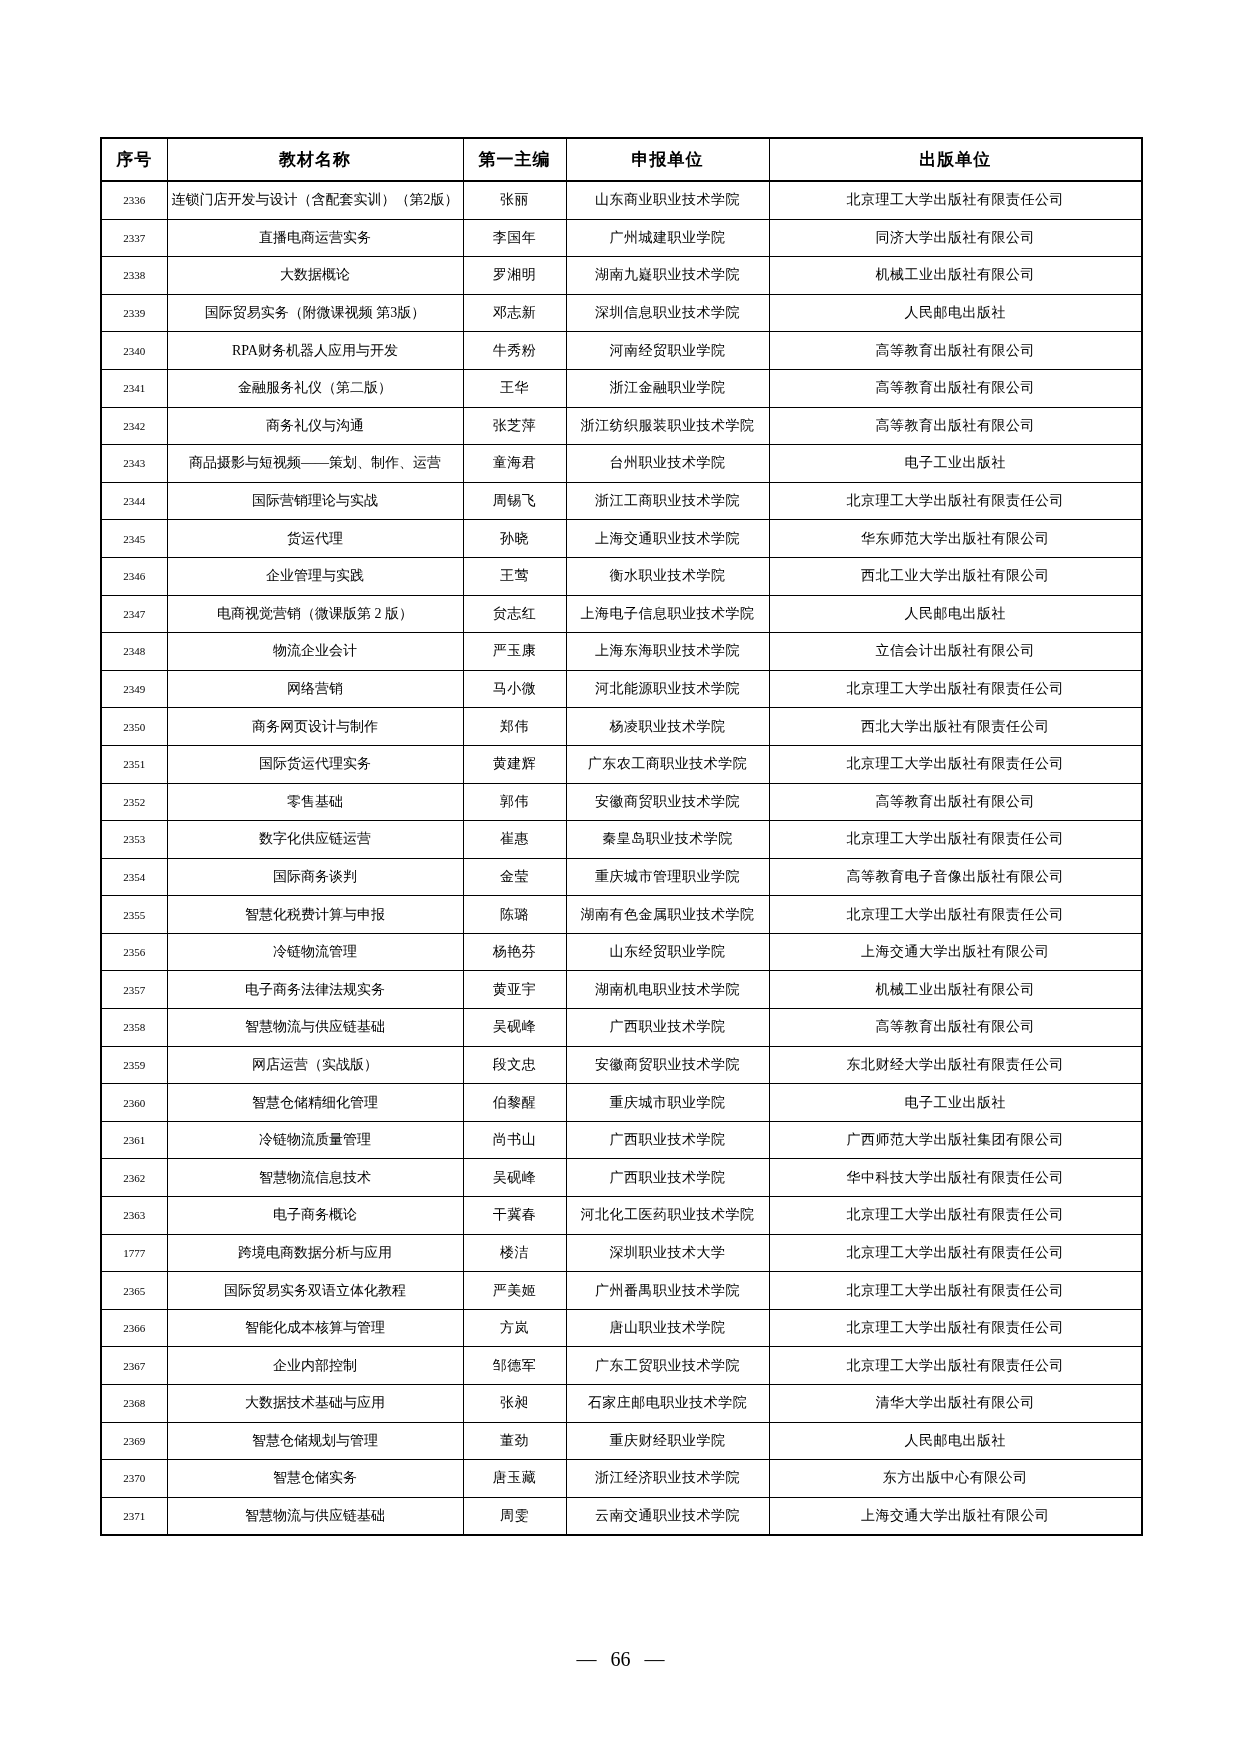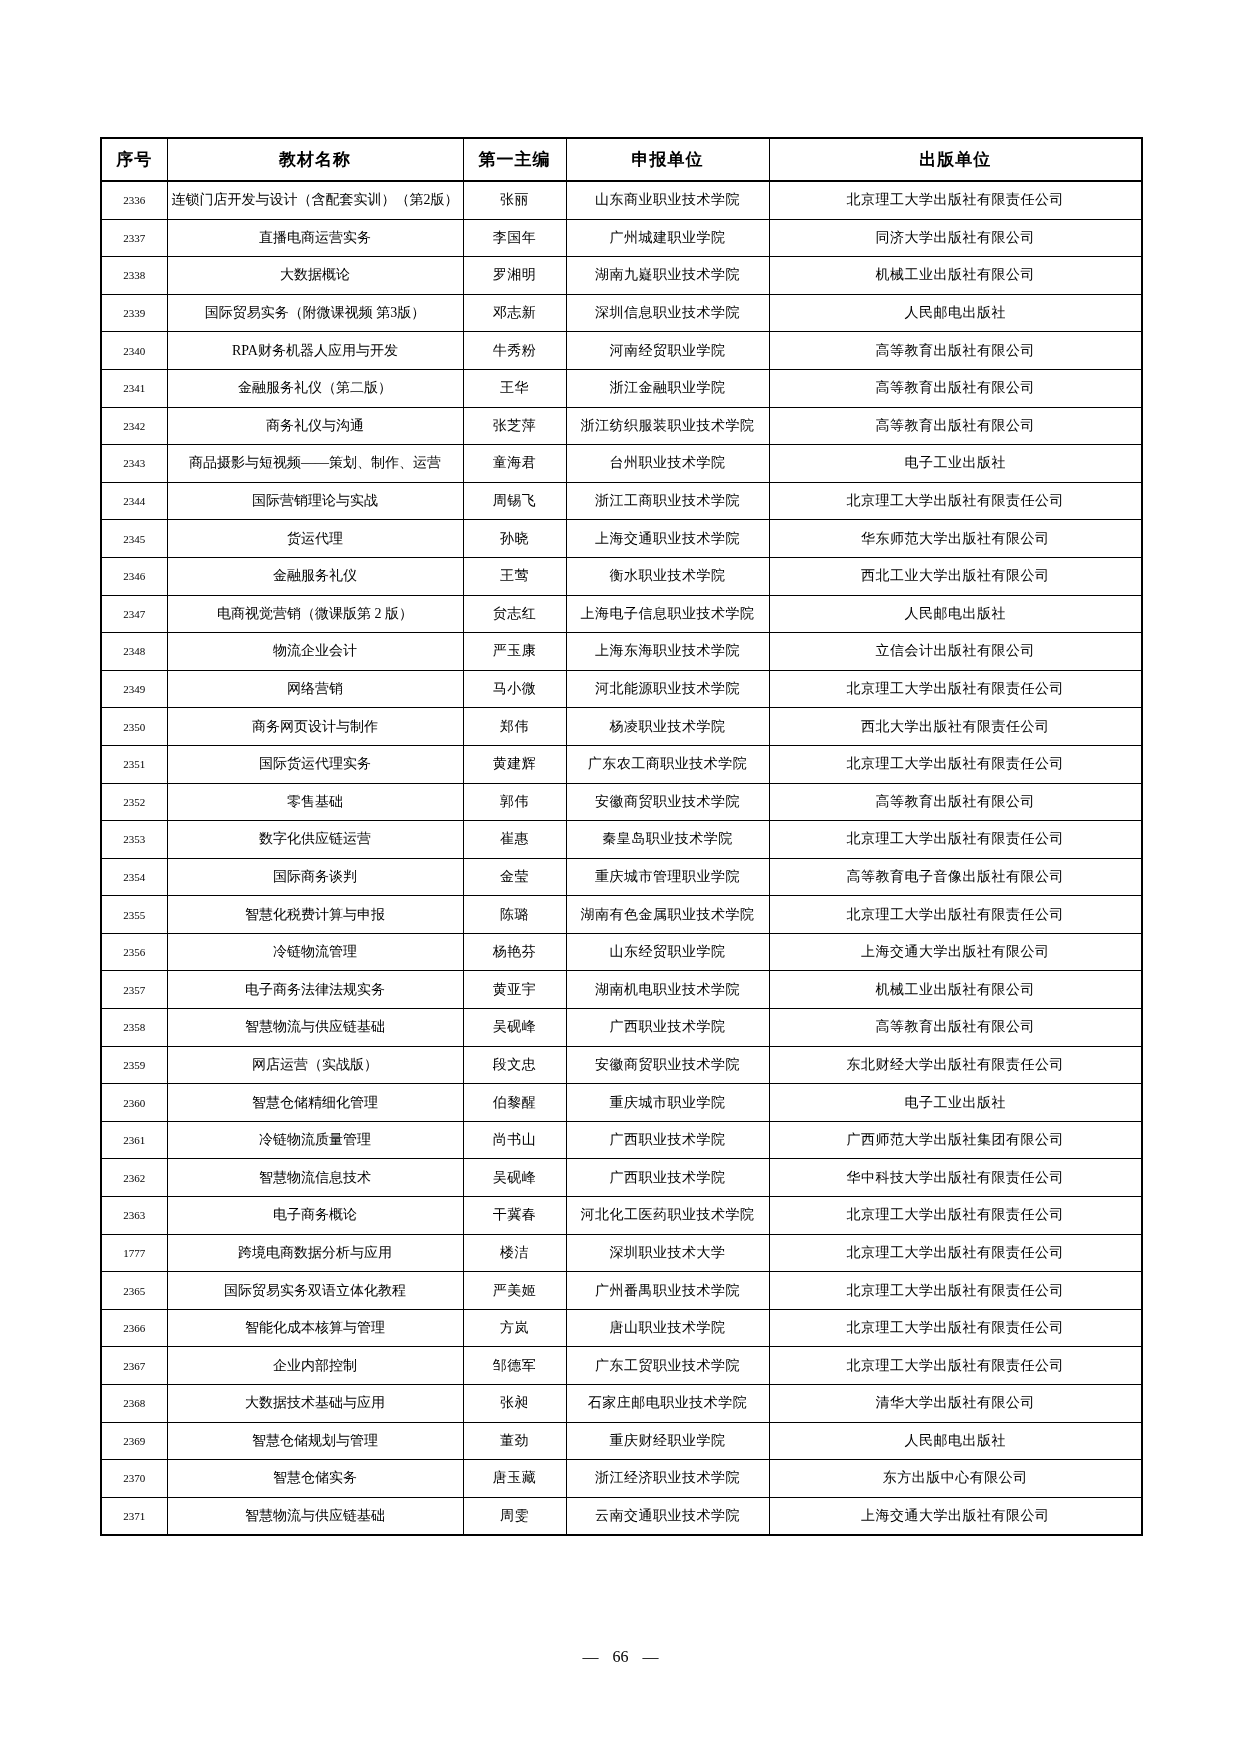--- a/index.html
+++ b/index.html
@@ -51,21 +51,21 @@
   }
   table.booklist tbody td[data-name="cell-title"] {
     letter-spacing: 0;
     margin-top: 24px;
   }
   .footer {
     position: absolute;
     top: 1648px; left: 0;
     width: 100%;
     text-align: center;
-    font-size: 16px;
+    font-size: 20px;
     font-family: Liberation Serif, serif;
   }
   .footer .dash { display: inline-block; margin: 0 14px; }
 </style>
 </head>
 <body>
 
 <div class="page" data-name="document-page">
 
   <table class="booklist" data-name="textbook-table">
@@ -151,21 +151,21 @@
         </tr>
         <tr data-name="table-row">
           <td data-name="cell-seq">2345</td>
           <td data-name="cell-title">货运代理</td>
           <td data-name="cell-editor">孙晓</td>
           <td data-name="cell-applicant">上海交通职业技术学院</td>
           <td data-name="cell-publisher">华东师范大学出版社有限公司</td>
         </tr>
         <tr data-name="table-row">
           <td data-name="cell-seq">2346</td>
-          <td data-name="cell-title">金融服务礼仪</td>
+          <td data-name="cell-title">企业管理与实践</td>
           <td data-name="cell-editor">王莺</td>
           <td data-name="cell-applicant">衡水职业技术学院</td>
           <td data-name="cell-publisher">西北工业大学出版社有限公司</td>
         </tr>
         <tr data-name="table-row">
           <td data-name="cell-seq">2347</td>
           <td data-name="cell-title">电商视觉营销（微课版第 2 版）</td>
           <td data-name="cell-editor">贠志红</td>
           <td data-name="cell-applicant">上海电子信息职业技术学院</td>
           <td data-name="cell-publisher">人民邮电出版社</td>

